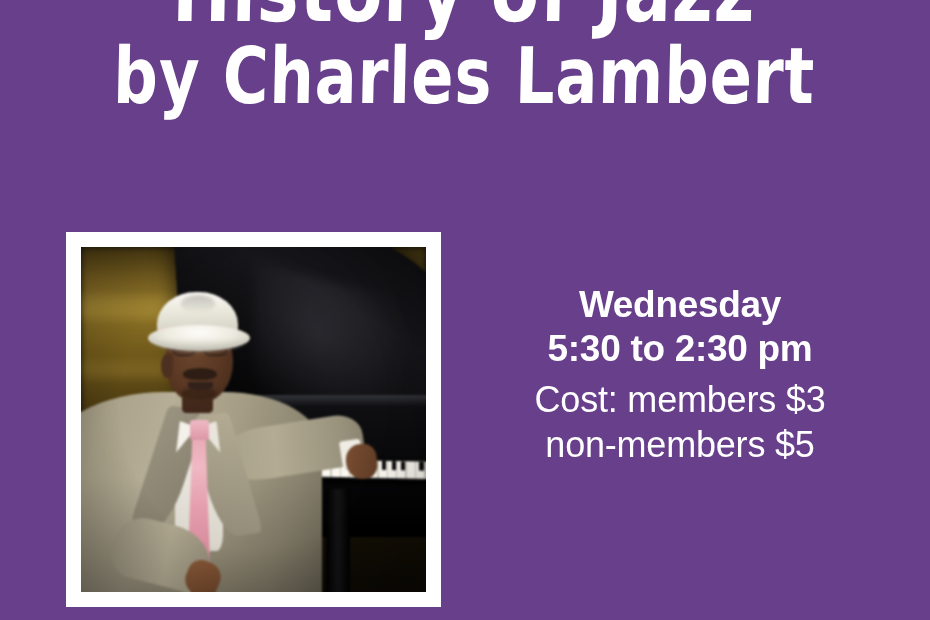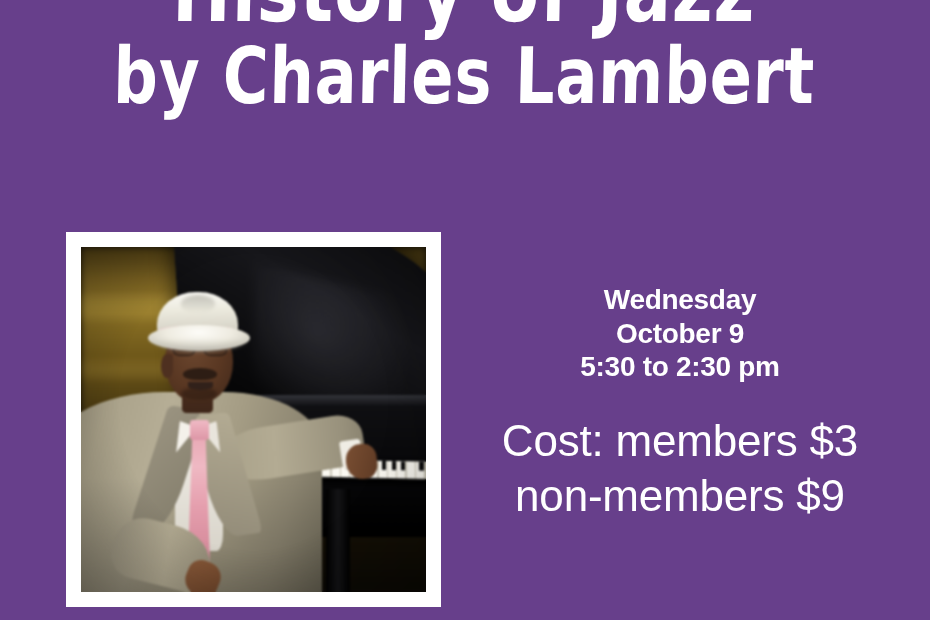--- a/index.html
+++ b/index.html
@@ -375,28 +375,28 @@
   
   #info-block {
     position:absolute;
     left:470px; top:283px;
     width:420px;
     text-align:center;
     color:#ffffff;
   }
   .info-strong {
     font-weight:bold;
-    font-size:28px;
+    font-size:37px;
     line-height:1.20;
     letter-spacing:-0.3px;
   }
   #info-cost {
-    margin-top:29px;
+    margin-top:5px;
     font-weight:normal;
-    font-size:44px;
+    font-size:36px;
     line-height:1.25;
     letter-spacing:-0.2px;
   }
 </style>
 </head>
 <body>
 
 <div id="poster">
 
   <div id="title-block">
@@ -459,21 +459,20 @@
         <div class="hat-brim-edge"></div>
       </div>
 
       <div id="photo-soften"></div>
       <div id="photo-vignette"></div>
     </div>
   </div>
 
   <div id="info-block">
     <div class="info-strong">Wednesday</div>
-    <div class="info-strong">October 9</div>
     <div class="info-strong">5:30 to 2:30 pm</div>
     <div id="info-cost">
       <div>Cost: members $3</div>
-      <div>non-members $9</div>
+      <div>non-members $5</div>
     </div>
   </div>
 
 </div>
 
 </body></html>

